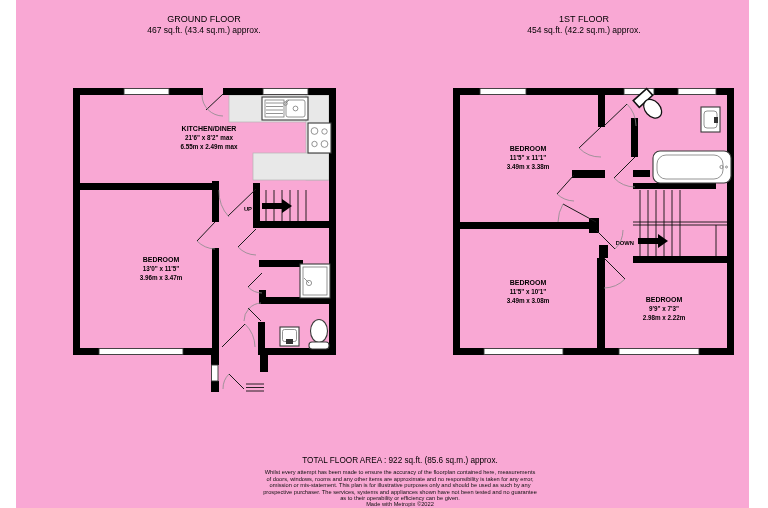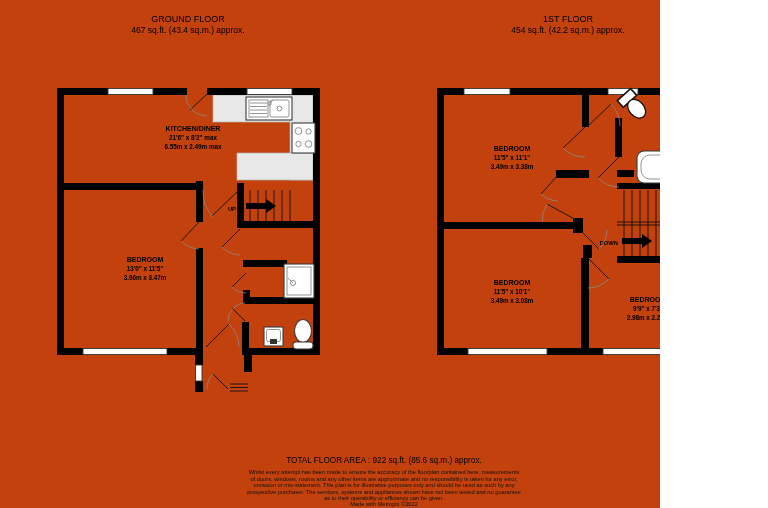--- a/index.html
+++ b/index.html
@@ -1,16 +1,16 @@
 <!DOCTYPE html>
 <html><head>
 <meta charset="utf-8">
 <style>
   html,body{margin:0;padding:0;background:#fff;}
-  .page{width:660px;height:508px;position:relative;background:#c2410c;overflow:hidden;}
+  .page{width:733px;height:508px;position:relative;background:#f9a8d4;overflow:hidden;margin-left:16px;}
   svg{display:block;}
   .wall{fill:#000;}
   .win{fill:#fff;stroke:#333;stroke-width:0.9;}
   .counter{fill:#e8e8e8;stroke:#b5b5b5;stroke-width:0.7;}
   .fix{fill:#fff;stroke:#3a3a3a;stroke-width:1.1;}
   .fixthin{fill:none;stroke:#787878;stroke-width:0.8;}
   .fixdark{fill:#333;stroke:none;}
   .leaf{stroke:#1a1a1a;stroke-width:1;fill:none;}
   .arc{stroke:#8a8a8a;stroke-width:0.8;fill:none;}
   .tread{stroke:#111;stroke-width:0.9;}

